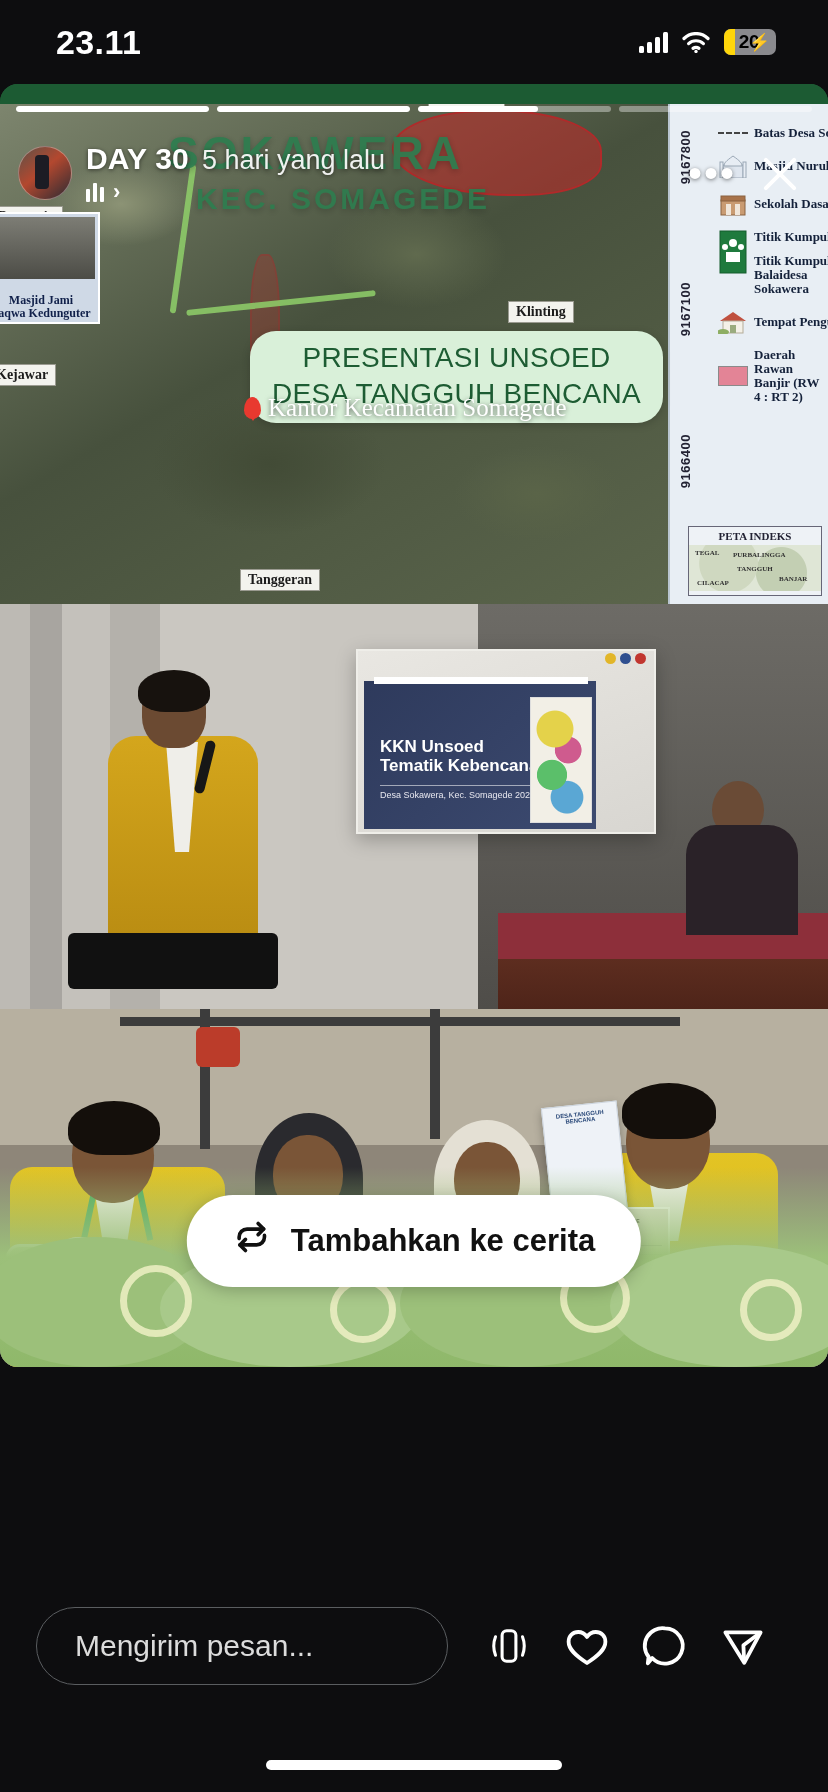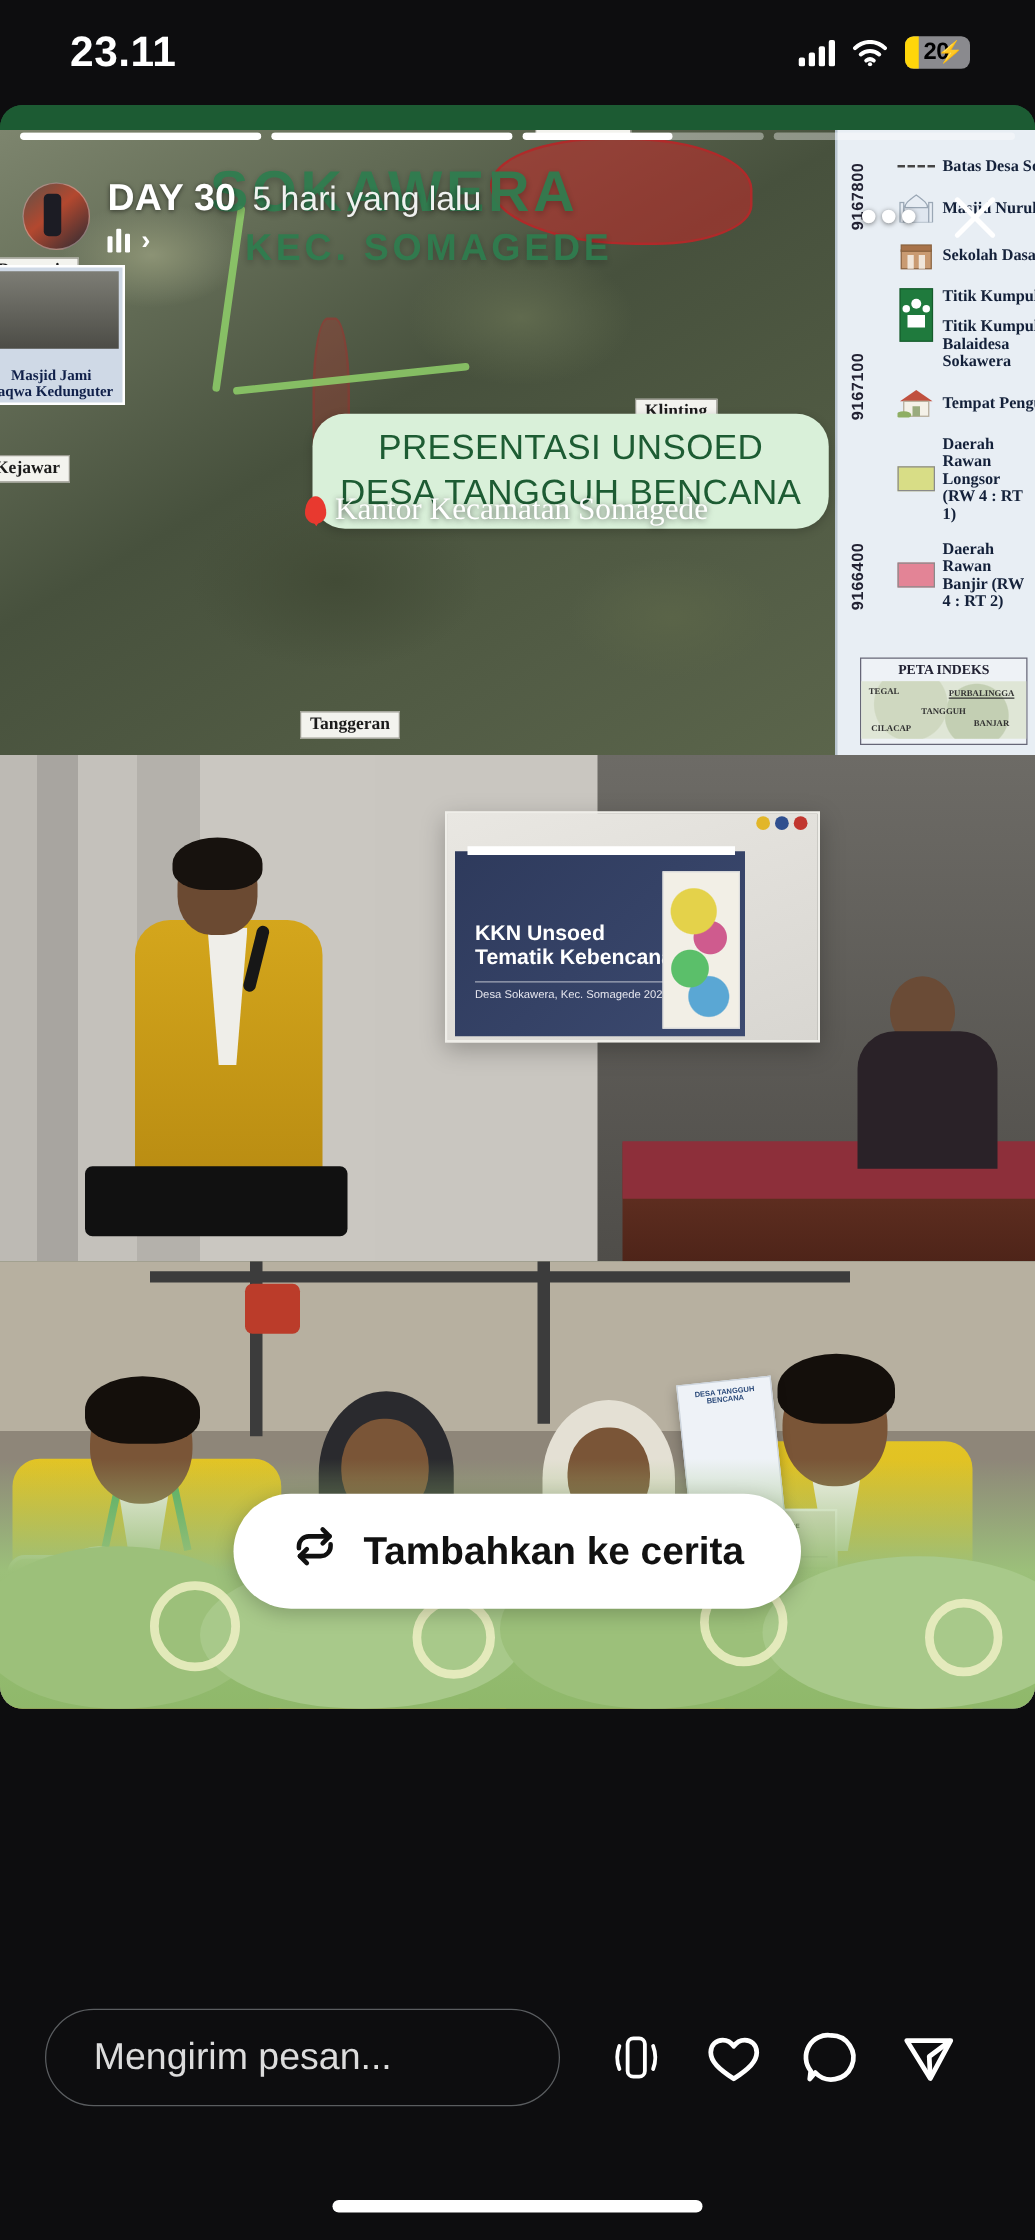--- a/index.html
+++ b/index.html
@@ -503,21 +503,21 @@
       <div class="map-redzone" style="left:392px;top:6px;width:210px;height:86px;"></div>
       <div class="map-redzone" style="left:250px;top:150px;width:30px;height:150px;border-radius:40%;opacity:.5;"></div>
       <div class="map-greenline" style="left:180px;top:60px;width:6px;height:150px;transform:rotate(8deg);"></div>
       <div class="map-greenline" style="left:186px;top:196px;width:190px;height:6px;transform:rotate(-6deg);"></div>
 
       <div class="map-title" style="left:168px;top:22px;font-size:46px;">SOKAWERA</div>
       <div class="map-title" style="left:196px;top:78px;font-size:30px;">KEC. SOMAGEDE</div>
 
       <div class="maplabel" style="left:-10px;top:102px;">Danaraja</div>
       <div class="maplabel" style="left:428px;top:-18px;">Somagede</div>
-      <div class="maplabel" style="left:508px;top:215px;">Klinting</div>
+      <div class="maplabel" style="left:508px;top:197px;">Klinting</div>
       <div class="maplabel" style="left:-12px;top:260px;">Kejawar</div>
       <div class="maplabel" style="left:240px;top:465px;">Tanggeran</div>
 
       <div class="map-photo-inset" style="left:-18px;top:108px;width:118px;height:112px;">
         <div class="ph"></div>
         <div class="cap">
           <div>Masjid Jami</div>
           <div>Taqwa Kedunguter</div>
         </div>
       </div>
@@ -574,34 +574,30 @@
               <svg width="30" height="24" viewBox="0 0 30 24">
                 <path d="M15 2 L28 11 H2Z" fill="#c0503f"></path>
                 <rect x="5" y="11" width="20" height="12" fill="#f4f1e8" stroke="#b4ab98"></rect>
                 <rect x="12" y="15" width="6" height="8" fill="#9aab7e"></rect>
                 <ellipse cx="5" cy="22" rx="6" ry="3" fill="#8eae63"></ellipse>
               </svg>
             </span>
             <span class="legend-tx">Tempat Pengungsian</span>
           </div>
           <div class="legend-row">
-            <span class="legend-sw" style="background:#d8dd86;"></span>
-            <span class="legend-tx" style="white-space:normal">Daerah Rawan Longsor (RW 4 : RT 1)</span>
-          </div>
-          <div class="legend-row">
             <span class="legend-sw" style="background:#e38496;"></span>
             <span class="legend-tx" style="white-space:normal">Daerah Rawan Banjir (RW 4 : RT 2)</span>
           </div>
         </div>
 
         <div class="legend-index">
           <div>PETA INDEKS</div>
           <div class="mini">
             <span style="left:6px;top:4px;">TEGAL</span>
-            <span style="left:70px;top:6px;text-decoration:underline;">PURBALINGGA</span>
+            <span style="left:44px;top:6px;">PURBALINGGA</span>
             <span style="left:48px;top:20px;">TANGGUH</span>
             <span style="left:8px;top:34px;">CILACAP</span>
             <span style="left:90px;top:30px;">BANJAR</span>
           </div>
         </div>
       </div>
     </div>
 
     <div class="media-pres">
       <div class="pres-wall"></div>

